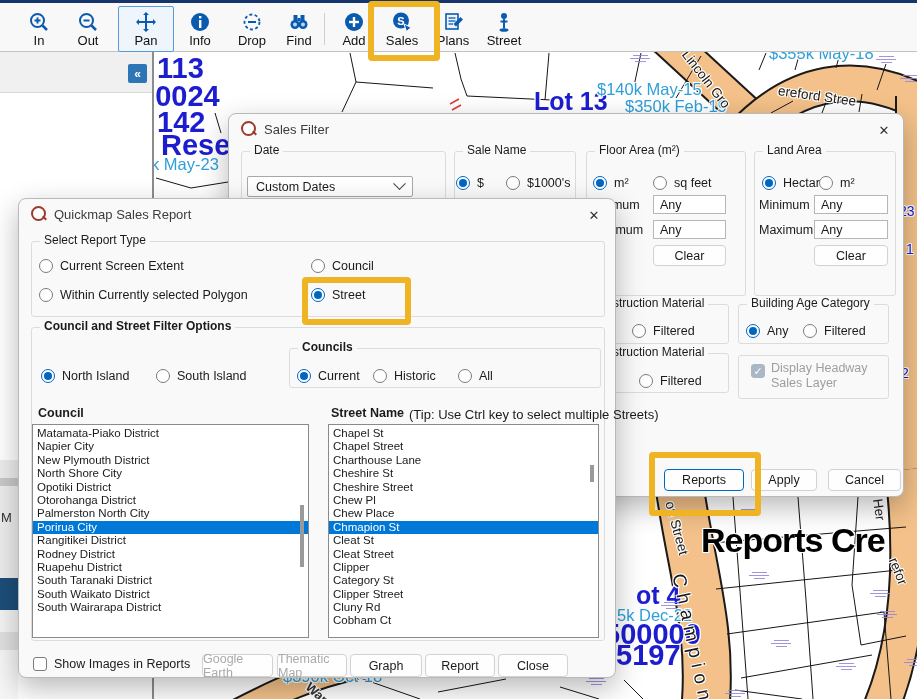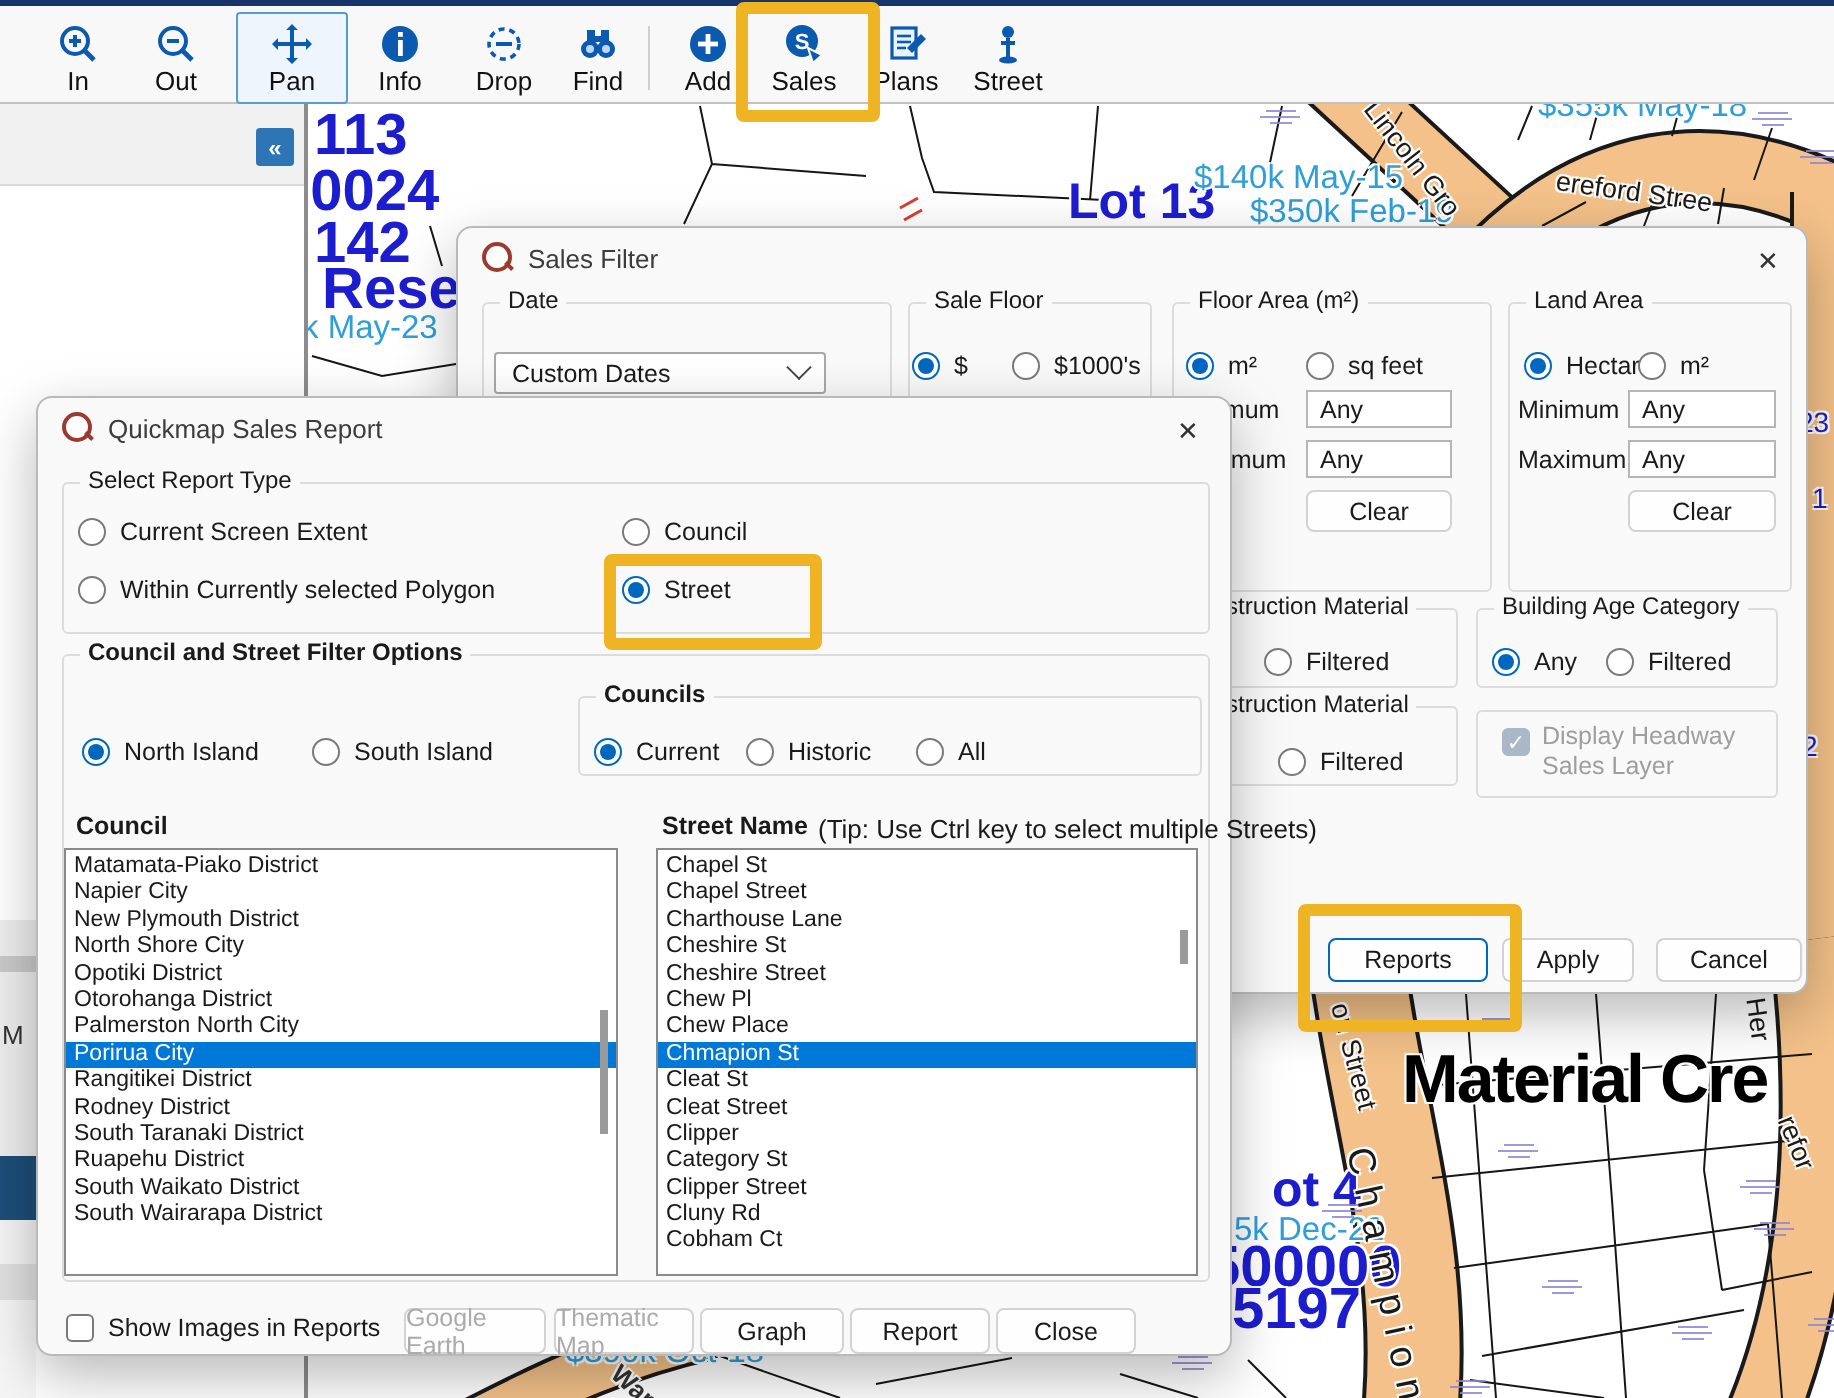--- a/index.html
+++ b/index.html
@@ -126,21 +126,21 @@
         <span class="ml num" style="left: 157px; top: 107px;">142</span>
         <span class="ml num" style="left: 161px; top: 130px;">Reserve</span>
         <span class="ml sale" style="left: 151px; top: 156px;">k May-23</span>
         <span class="ml lot" style="left: 534px; top: 88px;">Lot 13</span>
         <span class="ml sale" style="left: 597px; top: 81px;">$140k May-15</span>
         <span class="ml sale" style="left: 625px; top: 98px;">$350k Feb-19</span>
         <span class="ml sale" style="left: 769px; top: 45px;">$355k May-18</span>
         <span class="ml roadnum" style="left: 899px; top: 204px;">23</span>
         <span class="ml roadnum" style="left: 906px; top: 242px;">1</span>
         <span class="ml roadnum" style="left: 901px; top: 366px;">2</span>
-        <span class="ml place" style="left: 701px; top: 523px;">Material Cre</span>
+        <span class="ml place" style="left: 701px; top: 523px;">Reports Cre</span>
         <span class="ml lot" style="left: 616px; top: 582px; margin-left: 20px;">ot 4</span>
         <span class="ml sale" style="left: 617px; top: 607px;">5k Dec-22</span>
         <span class="ml num" style="left: 604px; top: 619px;">500000</span>
         <span class="ml num" style="left: 616px; top: 640px;">5197</span>
         <span class="ml sale" style="left: 283px; top: 668px;">$390k Oct-18</span>
         <span class="ml street" style="left: 690px; top: 48px; transform: rotate(52deg);">Lincoln Gro</span>
         <span class="ml street" style="left: 779px; top: 84px; transform: rotate(8deg);">ereford Stree</span>
         <span class="ml street" style="left: 676px; top: 500px; transform: rotate(75deg);">on Street</span>
         <span class="ml streetlg" style="left: 688px; top: 572px; transform: rotate(78deg);">Champion</span>
         <span class="ml street" style="left: 884px; top: 498px; transform: rotate(82deg);">Her</span>
@@ -351,21 +351,21 @@
 
     <div class="groupbox" style="left:12px;top:37px;width:205px;height:145px;">
       <span class="gb-label">Date</span>
     </div>
     <div class="combo" style="left:18px;top:62px;width:166px;height:21px;">
       <span>Custom Dates</span>
       <span class="chev"></span>
     </div>
 
     <div class="groupbox" style="left:225px;top:37px;width:122px;height:145px;">
-      <span class="gb-label">Sale Floor</span>
+      <span class="gb-label">Sale Name</span>
     </div>
     <div class="radio sel" style="left:227px;top:62px;">
       <span class="rdot"></span>
       <span>$</span>
     </div>
     <div class="radio" style="left:277px;top:62px;">
       <span class="rdot"></span>
       <span>$1000's</span>
     </div>
 
@@ -521,22 +521,22 @@
     <div class="item">Matamata-Piako District</div>
         <div class="item">Napier City</div>
         <div class="item">New Plymouth District</div>
         <div class="item">North Shore City</div>
         <div class="item">Opotiki District</div>
         <div class="item">Otorohanga District</div>
         <div class="item">Palmerston North City</div>
         <div class="item selected">Porirua City</div>
         <div class="item">Rangitikei District</div>
         <div class="item">Rodney District</div>
+        <div class="item">Ruapehu District</div>
         <div class="item">South Taranaki District</div>
-        <div class="item">Ruapehu District</div>
         <div class="item">South Waikato District</div>
         <div class="item">South Wairarapa District</div>
       </div>
     <div class="listbox" id="street-list" style="left:309px;top:225px;width:271px;height:214px;">
       <div class="lthumb" style="top:40px;height:17px;"></div>
     <div class="item">Chapel St</div>
         <div class="item">Chapel Street</div>
         <div class="item">Charthouse Lane</div>
         <div class="item">Cheshire St</div>
         <div class="item">Cheshire Street</div>

